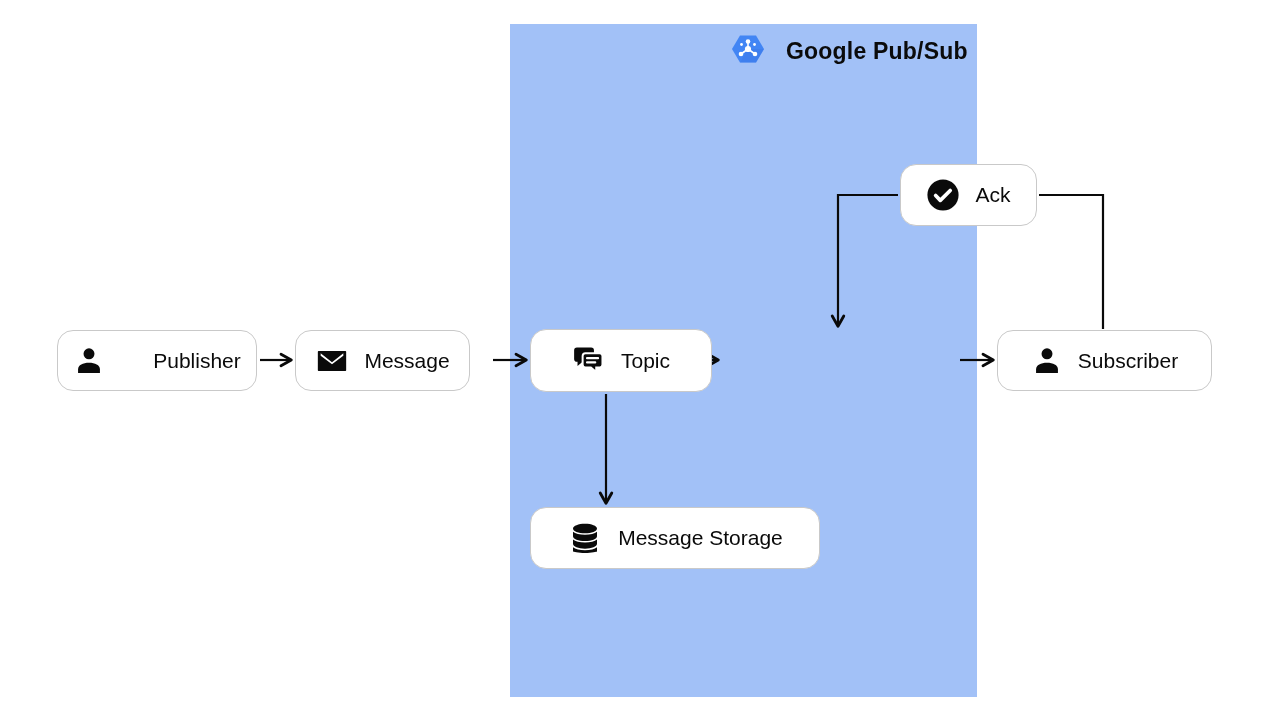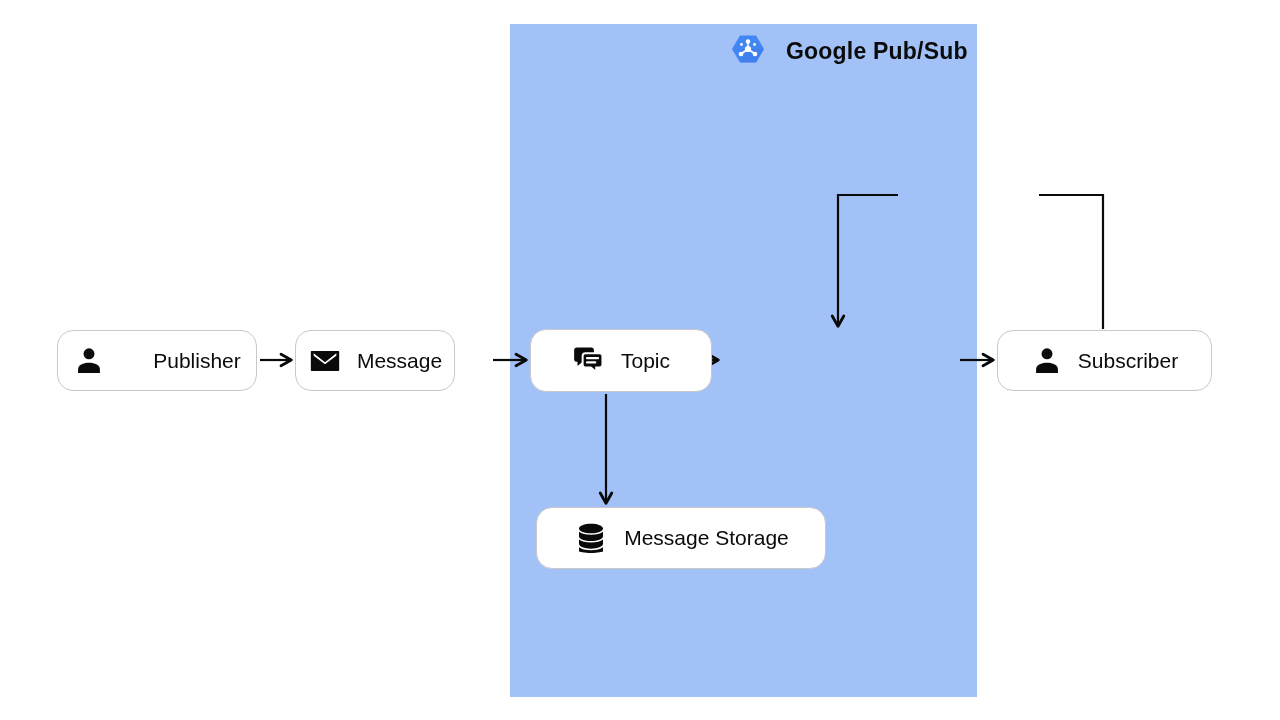--- a/index.html
+++ b/index.html
@@ -31,26 +31,26 @@
     border:1.5px solid #c9c9c9;
     border-radius:16px;
     display:flex;align-items:center;justify-content:center;gap:15px;
     z-index:2;
   }
   .node .label{
     font-size:21px;color:#0a0a0a;white-space:nowrap;
   }
   .node .icon{display:flex;align-items:center;justify-content:center;}
   #node-publisher      {left:57px;  top:330px; width:200px; height:61px;gap:48px;}
-  #node-message        {left:295px; top:330px; width:160px; height:61px;}
+  #node-message        {left:295px; top:330px; width:175px; height:61px;}
   #node-topic          {left:530px; top:329px; width:182px; height:63px;text-align:center;}
   #node-subscription   {left:722px; top:330px; width:236px; height:61px;}
   #node-subscriber     {left:997px; top:330px; width:215px; height:61px;}
   #node-ack            {left:900px; top:164px; width:137px; height:62px;}
-  #node-message-storage{left:530px; top:507px; width:290px; height:62px;margin-left:6px;}
+  #node-message-storage{left:530px; top:507px; width:290px; height:62px;}
   #edges{
     position:absolute;left:0;top:0;width:1280px;height:720px;
     z-index:1;pointer-events:none;
   }
 </style>
 </head>
 <body>
 
 <div id="stage">
 
@@ -133,20 +133,29 @@
   <div class="node" id="node-subscriber">
     <span class="icon">
       <svg width="32" height="32" viewBox="0 0 24 24" fill="#0a0a0a">
         <circle cx="12" cy="6.6" r="4.1"></circle>
         <path d="M3.8 21v-2.6c0-3.4 3.7-5 8.2-5s8.2 1.6 8.2 5V21z"></path>
       </svg>
     </span>
     <span class="label">Subscriber</span>
   </div>
 
+  <div class="node" id="node-ack">
+    <span class="icon">
+      <svg width="34" height="34" viewBox="0 0 24 24">
+        <circle cx="12" cy="12" r="11" fill="#0a0a0a"></circle>
+        <path d="M6.8 12.4 l3.3 3.4 7-7" fill="none" stroke="#ffffff" stroke-width="2.6" stroke-linecap="round" stroke-linejoin="round"></path>
+      </svg>
+    </span>
+    <span class="label">Ack</span>
+  </div>
 
   <div class="node" id="node-message-storage">
     <span class="icon">
       <svg width="36" height="36" viewBox="0 0 24 24" fill="#0a0a0a">
         <path d="M12 2.5c-4.4 0-8 1.4-8 3.2s3.6 3.2 8 3.2 8-1.4 8-3.2-3.6-3.2-8-3.2z"></path>
         <path d="M4 7.9v2.9c0 1.8 3.6 3.2 8 3.2s8-1.4 8-3.2V7.9c-1.5 1.3-4.5 2-8 2s-6.5-.7-8-2z"></path>
         <path d="M4 13v2.9c0 1.8 3.6 3.2 8 3.2s8-1.4 8-3.2V13c-1.5 1.3-4.5 2-8 2s-6.5-.7-8-2z"></path>
         <path d="M4 18.1V21c0 .2 3.6 1 8 1s8-.8 8-1v-2.9c-1.5 1.3-4.5 2-8 2s-6.5-.7-8-2z"></path>
       </svg>
     </span>

